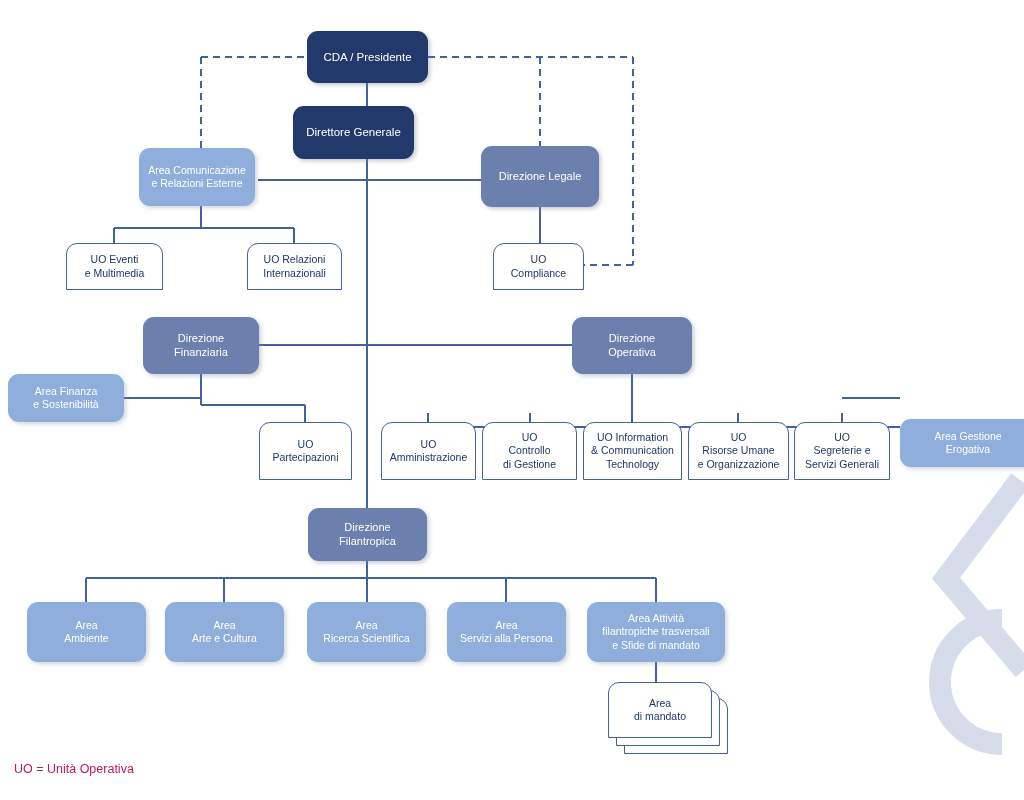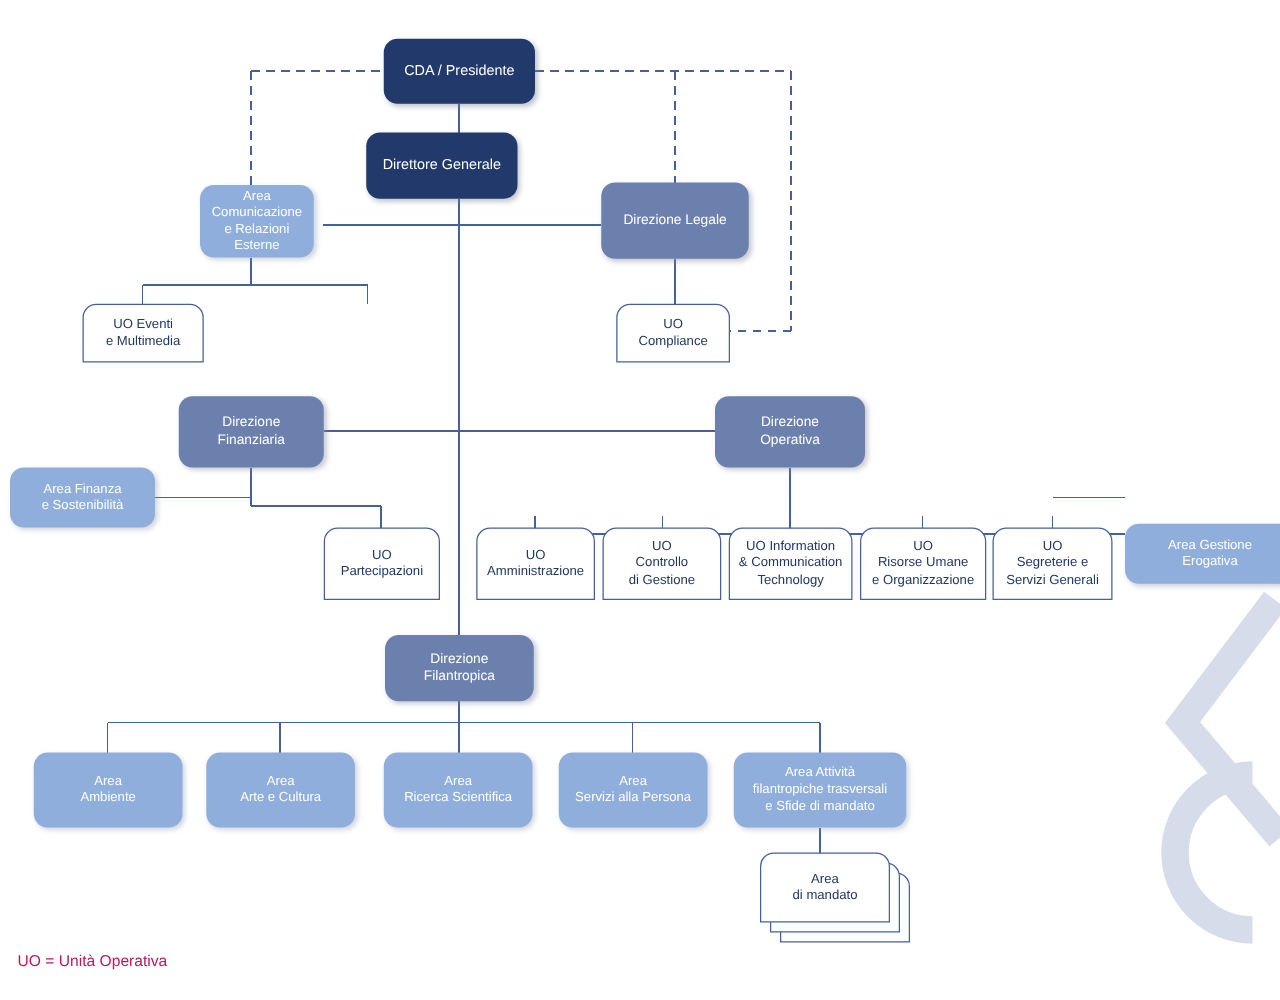--- a/index.html
+++ b/index.html
@@ -153,28 +153,30 @@
       <path d="M656 578 V602"></path>
 
       <path d="M656 662 V682"></path>
     </g>
   </svg>
 
   <div class="node n-dark" style="left:307px;top:31px;width:121px;height:52px;">CDA / Presidente</div>
 
   <div class="node n-dark" style="left:293px;top:106px;width:121px;height:53px;">Direttore Generale</div>
 
-  <div class="node n-light" style="left:160px;top:148px;width:91px;height:58px;">Area Comunicazione
+  <div class="node n-light" style="left:139px;top:148px;width:116px;height:58px;">Area Comunicazione
 e Relazioni Esterne</div>
 
   <div class="node n-uo" style="left:66px;top:243px;width:97px;height:47px;">UO Eventi
 e Multimedia</div>
 
   <div class="node n-mid" style="left:481px;top:146px;width:118px;height:61px;">Direzione Legale</div>
 
+  <div class="node n-uo" style="left:247px;top:243px;width:95px;height:47px;">UO Relazioni
+Internazionali</div>
 
   <div class="node n-uo" style="left:493px;top:243px;width:91px;height:47px;">UO
 Compliance</div>
 
   <div class="node n-mid" style="left:143px;top:317px;width:116px;height:57px;">Direzione
 Finanziaria</div>
 
   <div class="node n-mid" style="left:572px;top:317px;width:120px;height:57px;">Direzione
 Operativa</div>
 

